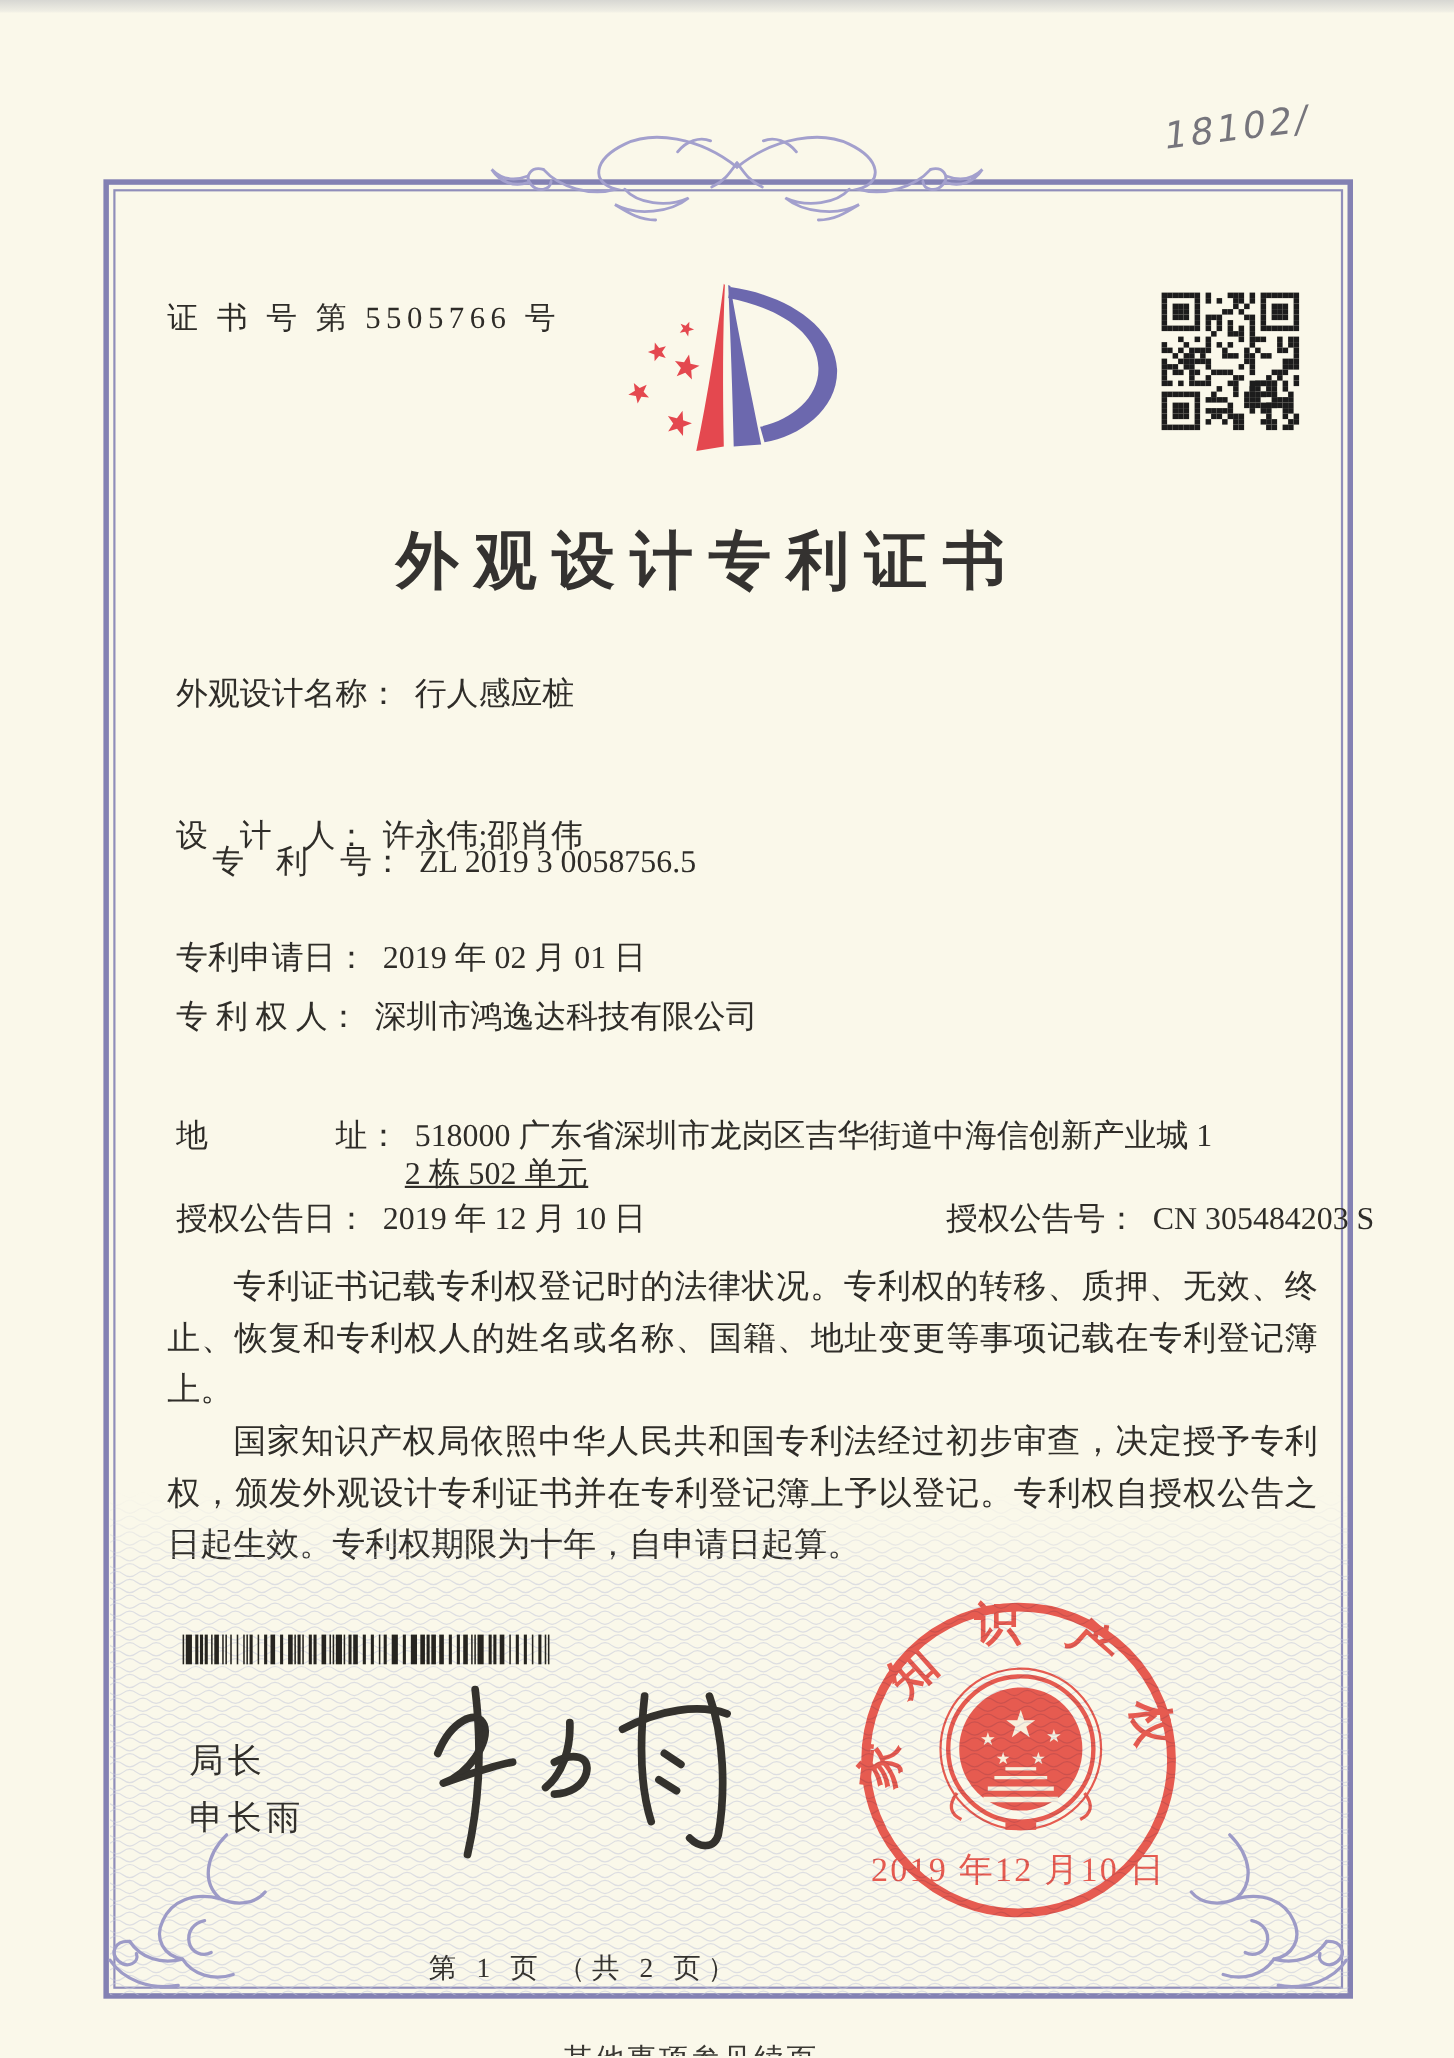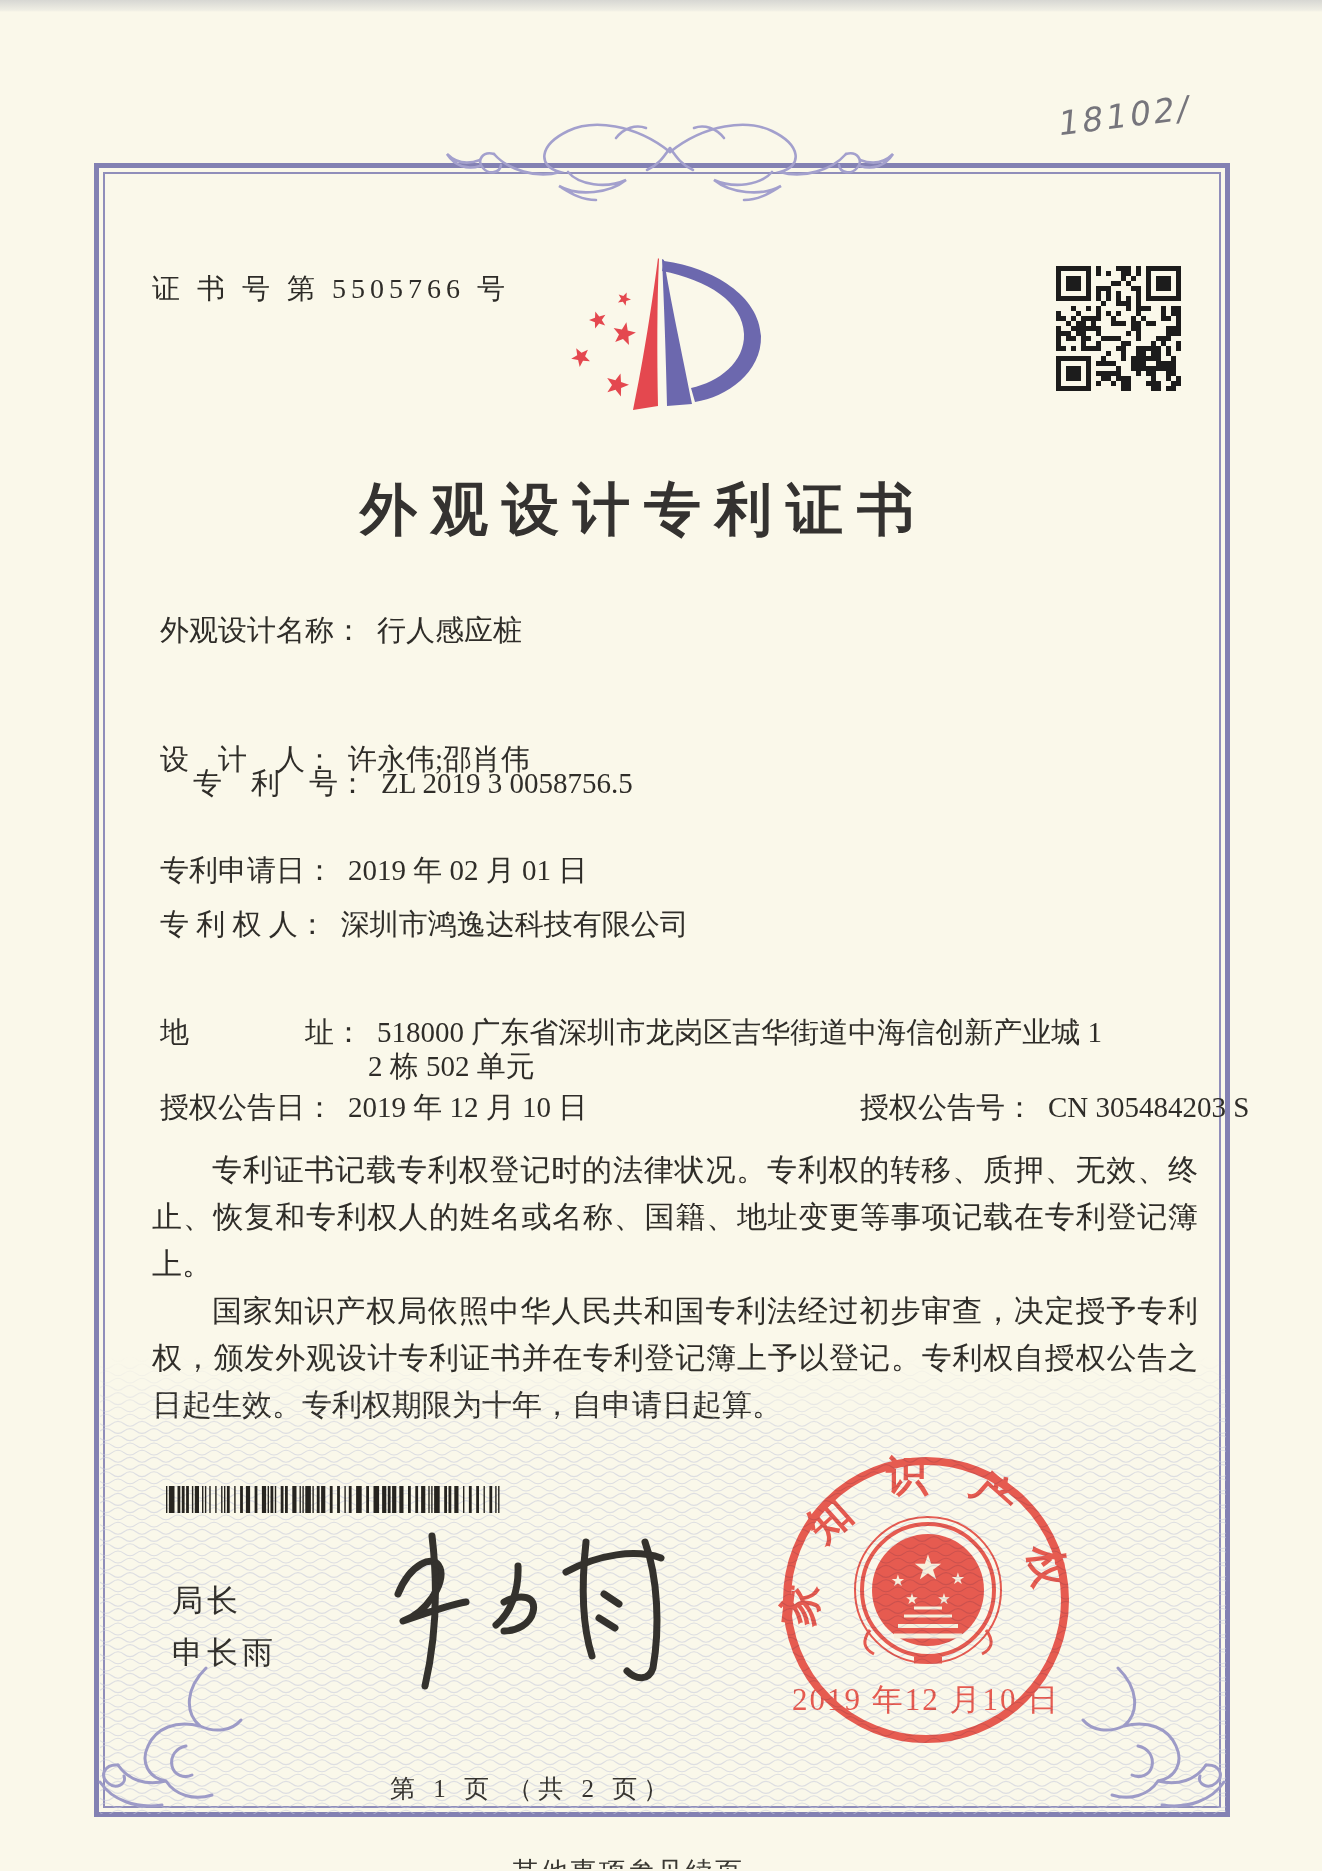--- a/index.html
+++ b/index.html
@@ -416,21 +416,21 @@
   </div>
   <div class="field-row" style="top:851px;">
     <span class="lbl">专利申请日：</span><span class="val">2019 年 02 月 01 日</span>
   </div>
   <div class="field-row" style="top:905px;">
     <span class="lbl">专 利 权 人：</span><span class="val">深圳市鸿逸达科技有限公司</span>
   </div>
   <div class="field-row" style="top:1013px;">
     <span class="lbl">地　　　　址：</span><span class="val">518000 广东省深圳市龙岗区吉华街道中海信创新产业城 1</span>
   </div>
-  <div class="addr2" style="top:1047px;">2 栋 502 单元</div>
+  <div class="addr2" style="top:1047px;text-decoration:underline;">2 栋 502 单元</div>
 
   <div class="field-row" style="top:1088px;width:1060px;">
     <span class="lbl">授权公告日：</span><span class="val">2019 年 12 月 10 日</span>
     <span class="grant2">
       <span class="lbl">授权公告号：</span><span class="val">CN 305484203 S</span>
     </span>
   </div>
 
   <div class="paras">
     <p>专利证书记载专利权登记时的法律状况。专利权的转移、质押、无效、终止、恢复和专利权人的姓名或名称、国籍、地址变更等事项记载在专利登记簿上。</p>

